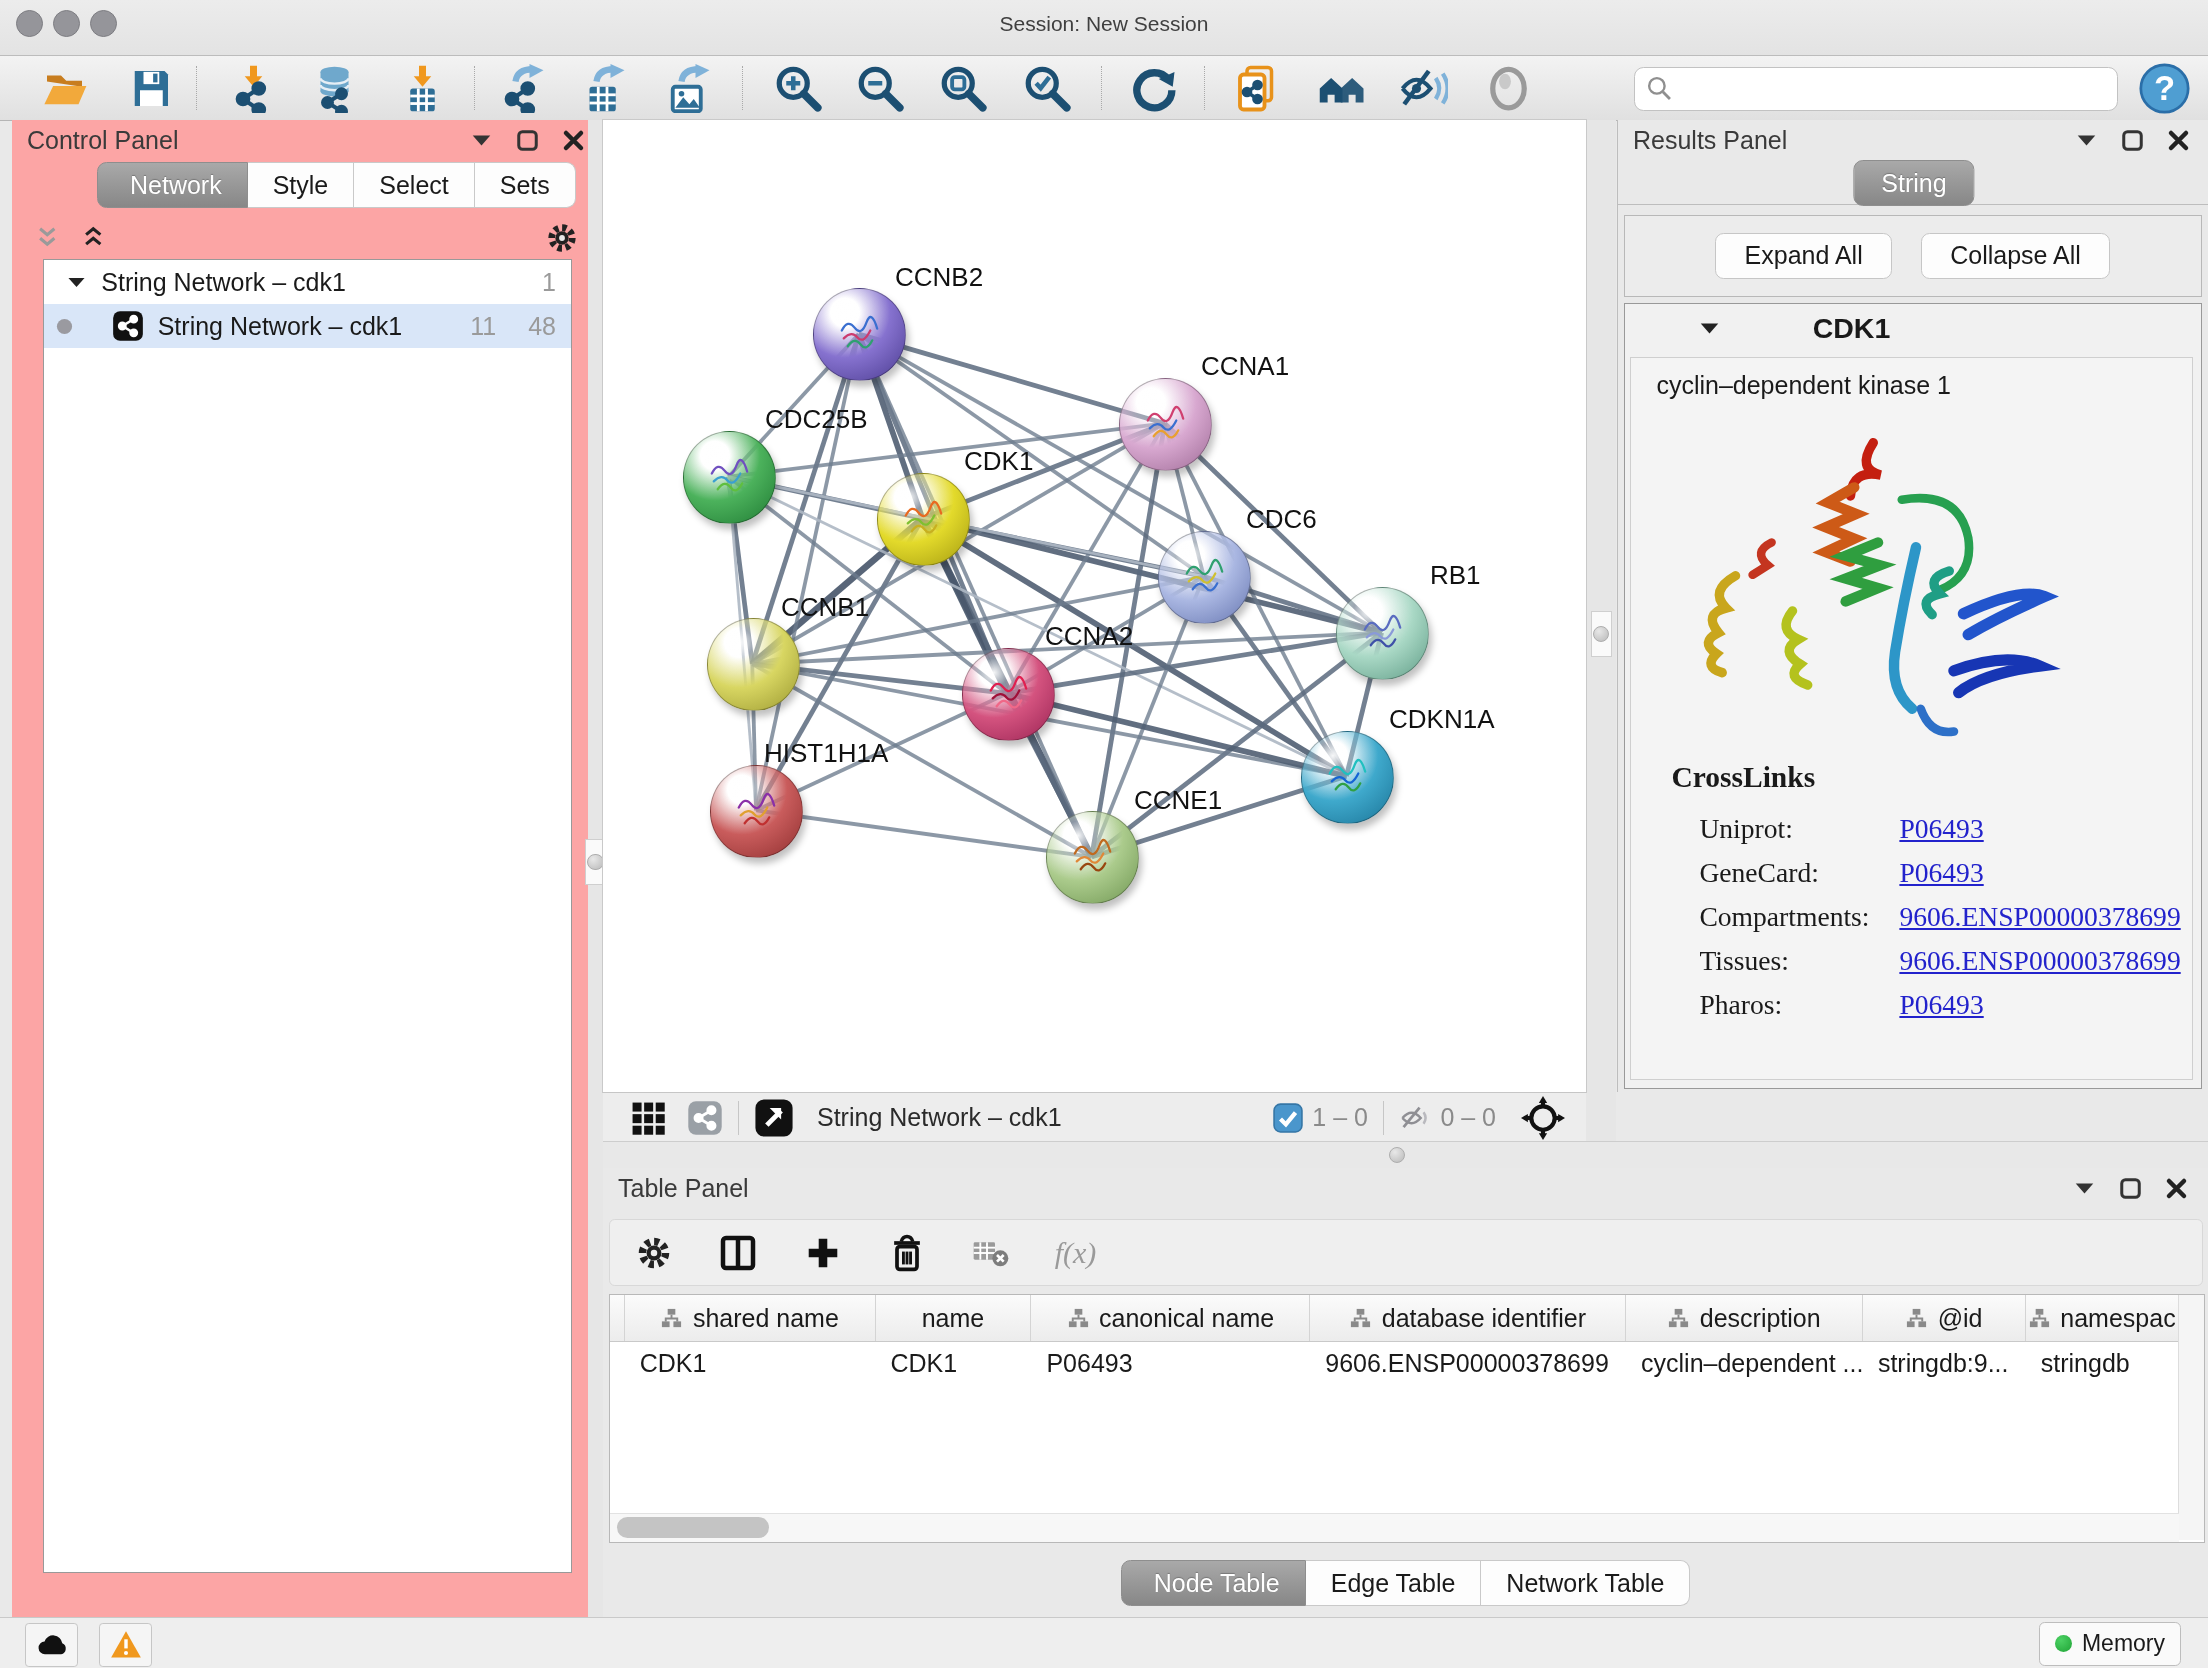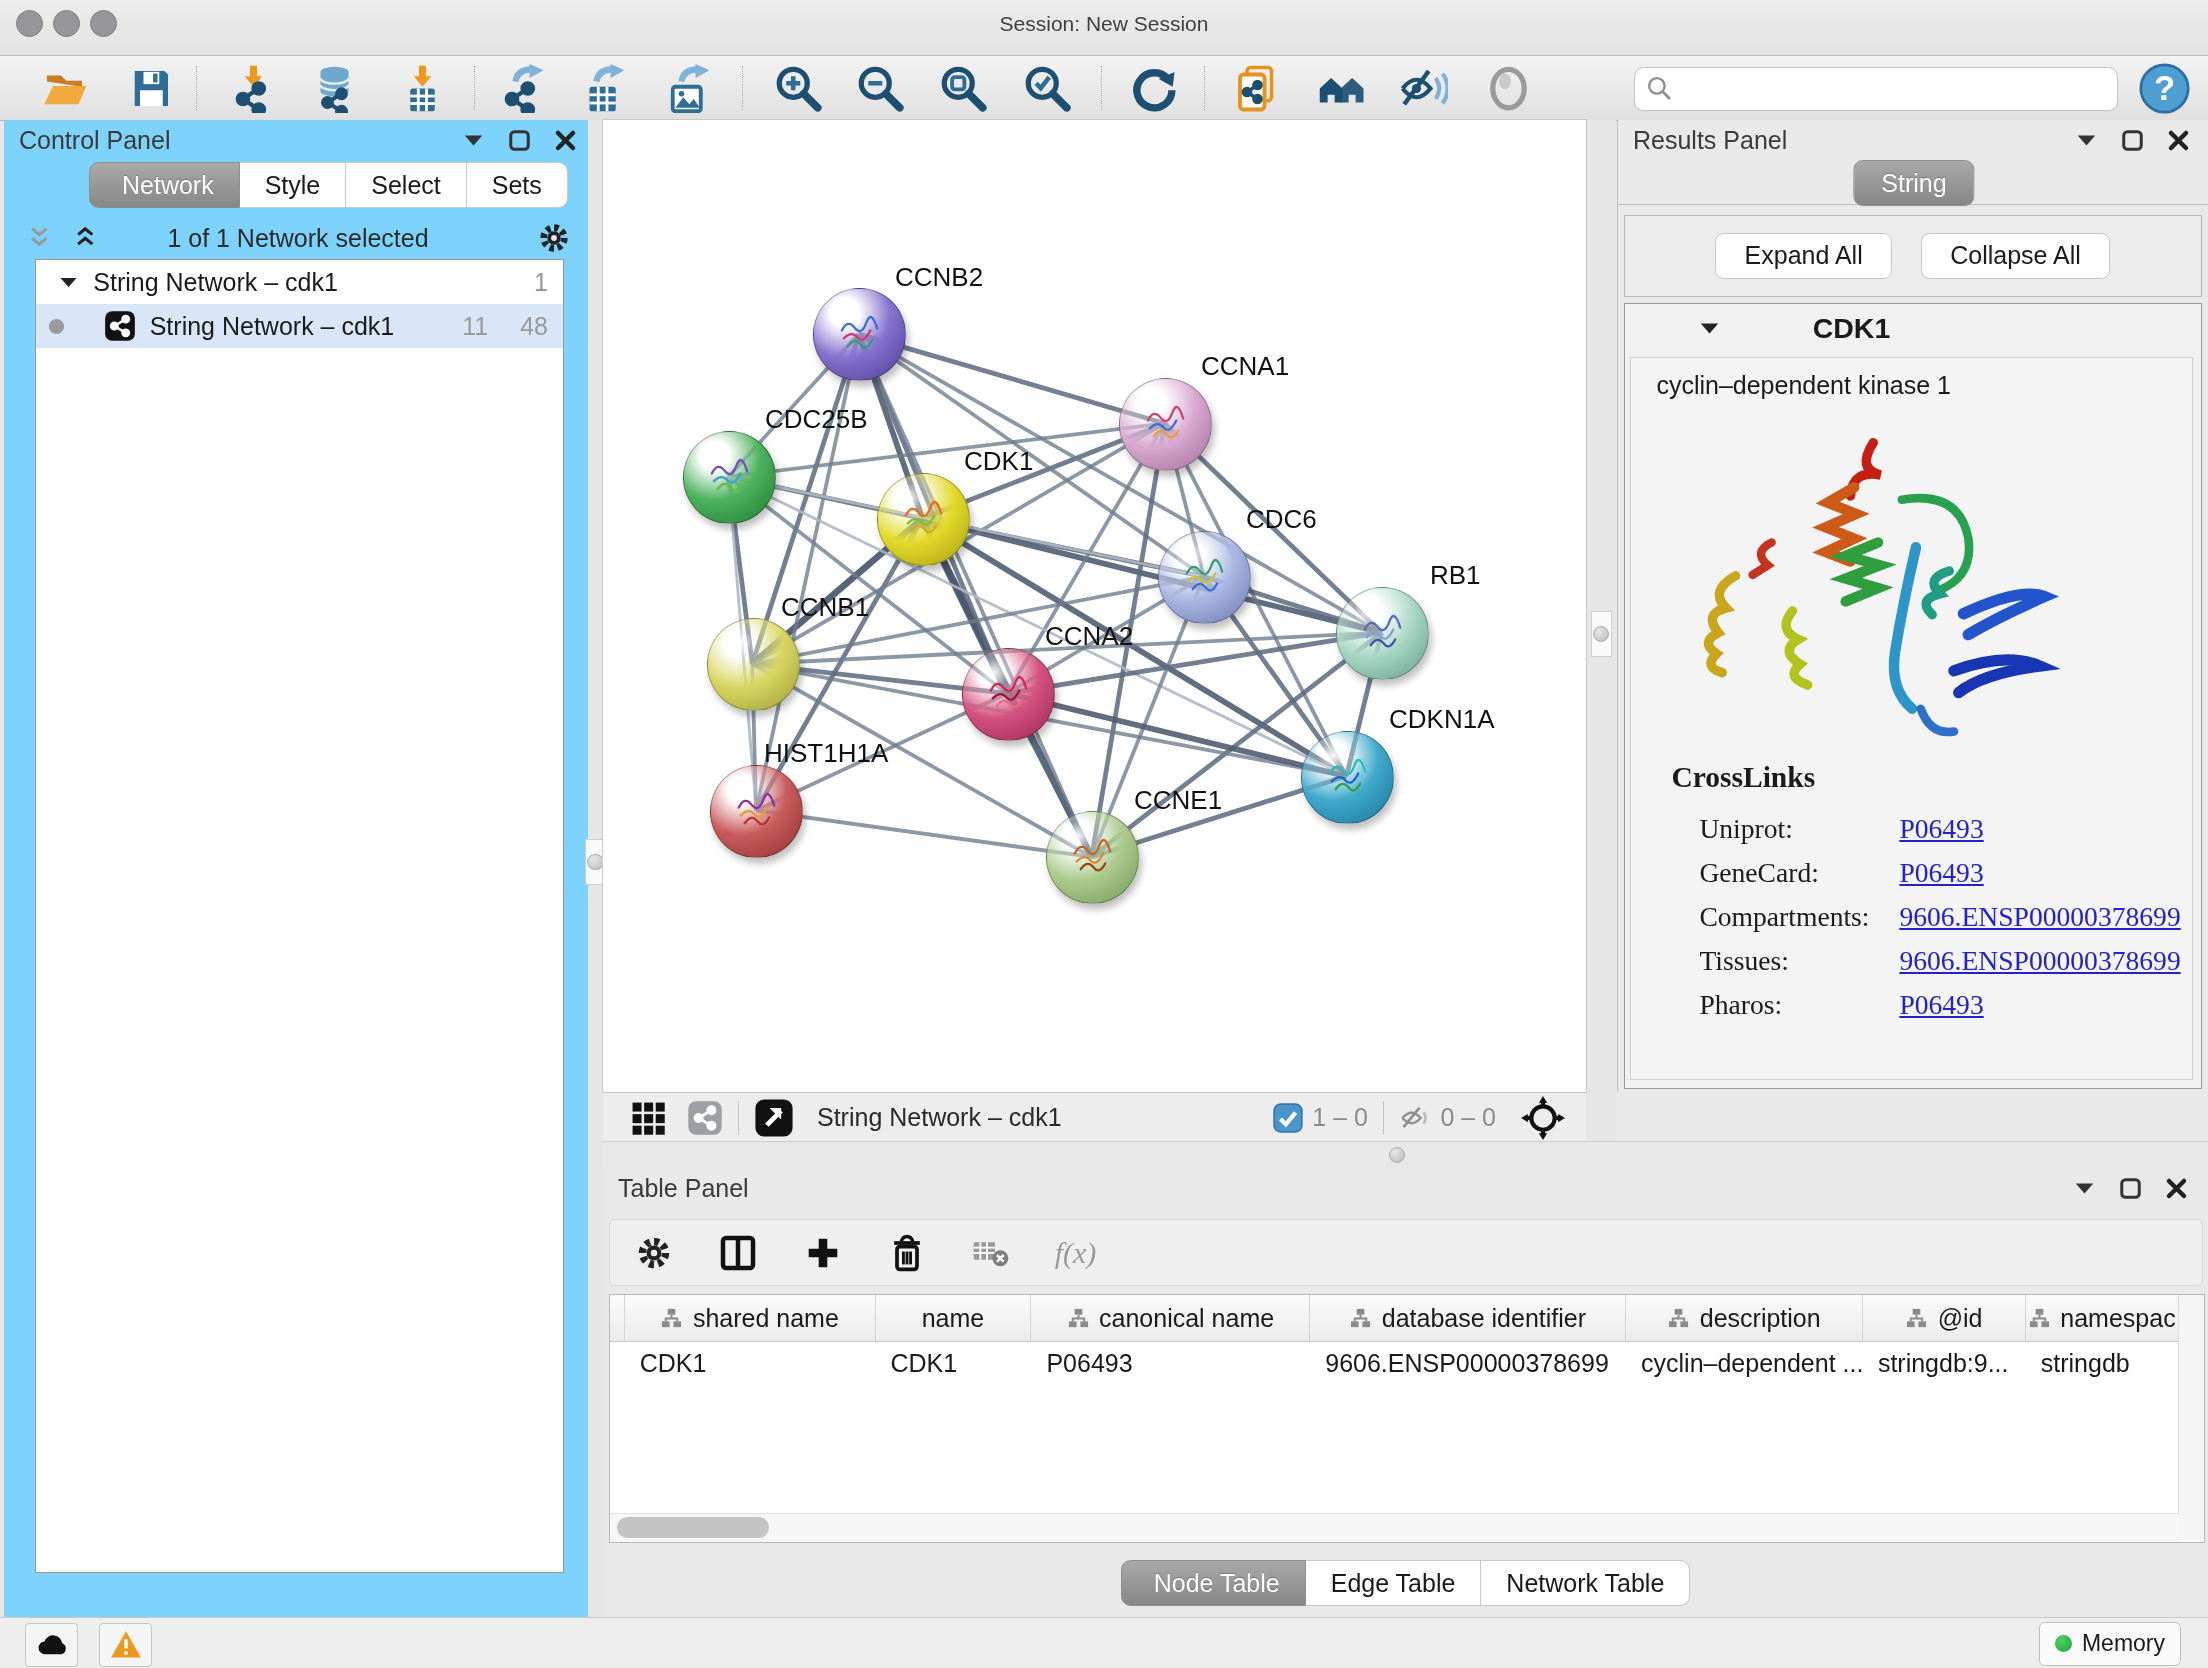--- a/index.html
+++ b/index.html
@@ -21,21 +21,21 @@
     border-bottom:1px solid #b5b5b5;}
   .tbtn{position:absolute;top:5.7px;width:53px;height:53px;display:flex;align-items:center;
     justify-content:center;}
   .tsep{position:absolute;top:9.5px;width:0;height:44px;border-left:1.9px dotted #a9a9a9;}
   .searchbox{position:absolute;left:1634px;top:10.5px;width:472px;height:42px;background:#fff;
     border:1px solid #c2c2c2;border-radius:9.5px;display:flex;align-items:center;padding-left:9.5px;}
   .searchbox input{border:none;outline:none;font-size:25px;width:409px;background:transparent;
     font-family:"Liberation Sans",sans-serif;}
 
   
-  .cpanel{left:4px;top:120px;width:588px;height:1497px;background:#7dd3fc;}
+  .cpanel{left:12px;top:120px;width:588px;height:1497px;background:#fca5a5;}
   .phead{position:absolute;left:15px;top:5.7px;font-size:25px;color:#3a3a3a;}
   .pctl{position:absolute;top:7.6px;display:flex;gap:21px;align-items:center;}
   .tabrow{position:absolute;display:flex;}
   .tab{height:44px;line-height:44px;padding:0 25px;font-size:25px;background:#fdfdfd;
     border:1px solid #c9c9c9;border-left:none;color:#1a1a1a;}
   .tab:first-child{border-left:1px solid #c9c9c9;border-radius:9.5px 0 0 9.5px;padding-left:32px;}
   .tab:last-child{border-radius:0 9.5px 9.5px 0;}
   .tab.active{background:linear-gradient(#a9a9a9,#878787);color:#fff;border-color:#8e8e8e;
     text-shadow:0 -1px 1px rgba(0,0,0,.25);}
   .subbar{position:absolute;left:21px;top:99px;width:546px;height:38px;display:flex;align-items:center;}
@@ -405,21 +405,20 @@
           </svg>
         </span>
       <span class="wicon">
           <svg width="28.5" height="28.5" viewBox="0 0 24 24">
             <g fill="none" stroke="#222" stroke-width="2.6">
               <path d="M6 9 l6-5 6 5"></path>
               <path d="M6 17 l6-5 6 5"></path>
             </g>
           </svg>
         </span>
-      <span class="selstat">1 of 1 Network selected</span>
       <span class="wicon" style="margin-left:auto">
           <svg width="34" height="34" viewBox="0 0 28 28">
             <circle cx="14" cy="14" r="8.5" fill="none" stroke="#222" stroke-width="5.5" stroke-dasharray="3.6 3.05"></circle>
             <circle cx="14" cy="14" r="5.5" fill="#222"></circle>
             <circle cx="14" cy="14" r="2.4" fill="#e9e9e9"></circle>
           </svg>
         </span>
     </div>
     <div class="treebox">
       <div class="trow">

